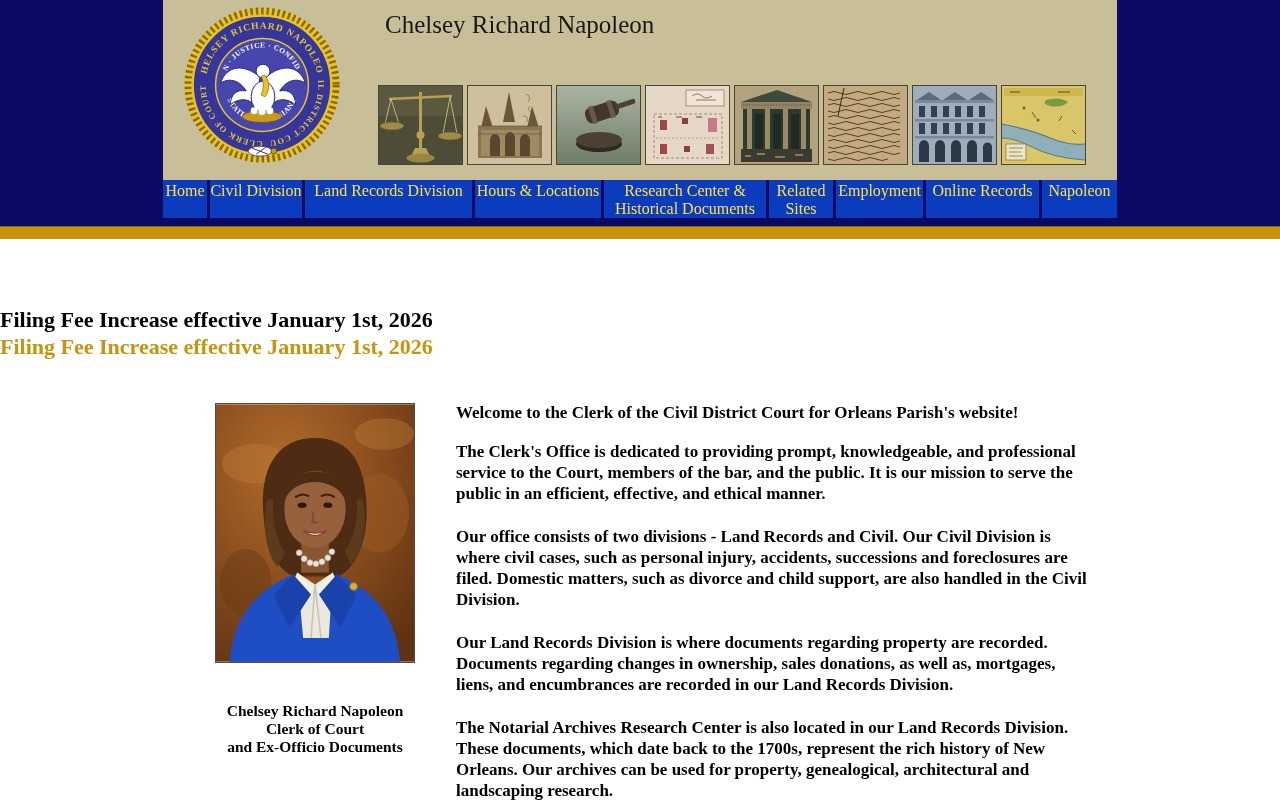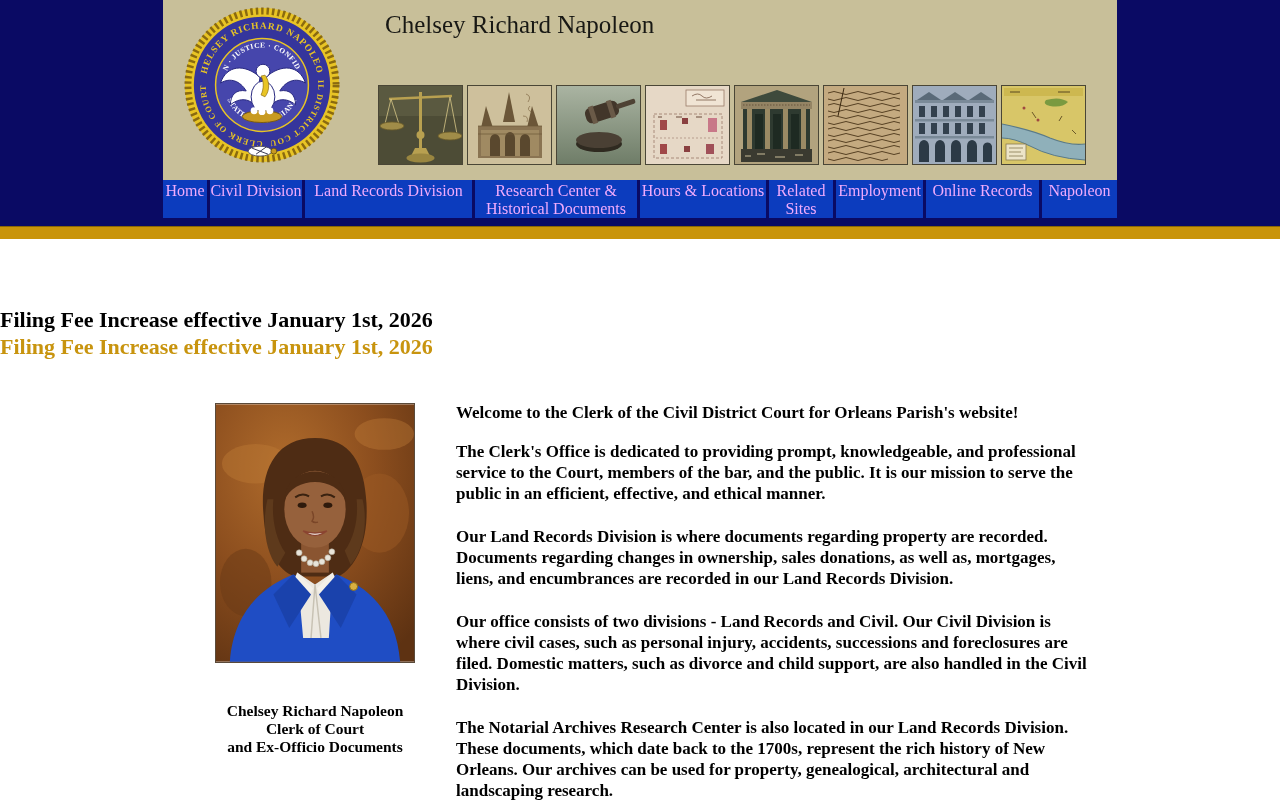--- a/index.html
+++ b/index.html
@@ -14,21 +14,21 @@
   .title-line { font-size:25px; line-height:33px; font-weight:normal; }
 
   .seal-wrap { position:absolute; left:20px; top:5px; width:158px; height:160px; }
 
   .strip { position:absolute; left:215px; top:85px; display:flex; gap:4px; }
   .thumb { width:85px; height:80px; border:1px solid #4a4636; overflow:hidden; background:#888; }
   .thumb svg { display:block; }
 
   
   .nav { position:absolute; left:163px; top:180px; width:954px; height:42px; background:#0a0a64; display:flex; gap:3px; }
-  .nav-item { background:#0c3cbe; color:#f0abfc; font-size:16px; line-height:18px; text-align:center;
+  .nav-item { background:#0c3cbe; color:#fde047; font-size:16px; line-height:18px; text-align:center;
               height:38px; padding-top:2px; cursor:pointer; }
   .w1{width:44px}.w2{width:92px}.w3{width:167px}.w4{width:162px}.w5{width:126px}.w6{width:64px}.w7{width:87px}.w8{width:113px}.w9{flex:1}
 
   .gold-bar { position:absolute; left:0; top:226px; width:1280px; height:13px; background:#c9940a; border-top:1px solid #8a6605; }
 
   
   .heading { position:absolute; left:0; width:1280px; font-weight:bold; font-size:22px; }
   .heading-black { top:307px; color:#000000; }
   .heading-gold  { top:334px; color:#c8940e; }
 
@@ -254,22 +254,22 @@
               <circle cx="36" cy="34" r="1.5" fill="#a04840"></circle>
           </svg>
         </div>
       </div>
     </div>
 
     <div class="nav">
       <div class="nav-item w1">Home</div>
       <div class="nav-item w2">Civil Division</div>
       <div class="nav-item w3">Land Records Division</div>
+      <div class="nav-item w5">Hours &amp; Locations</div>
       <div class="nav-item w4">Research Center &amp; Historical Documents</div>
-      <div class="nav-item w5">Hours &amp; Locations</div>
       <div class="nav-item w6">Related Sites</div>
       <div class="nav-item w7">Employment</div>
       <div class="nav-item w8">Online Records</div>
       <div class="nav-item w9">Napoleon</div>
     </div>
   </div>
 
   <div class="gold-bar"></div>
 
   <div class="heading heading-black">Filing Fee Increase effective January 1st, 2026</div>
@@ -329,18 +329,18 @@
   </div>
   <div class="portrait-caption">
     <div>Chelsey Richard Napoleon</div>
     <div>Clerk of Court</div>
     <div>and Ex-Officio Documents</div>
   </div>
 
   <div class="text-col">
     <div class="welcome">Welcome to the Clerk of the Civil District Court for Orleans Parish's website!</div>
     <p>The Clerk's Office is dedicated to providing prompt, knowledgeable, and professional service to the Court, members of the bar, and the public. It is our mission to serve the public in an efficient, effective, and ethical manner.</p>
+    <p>Our office consists of two divisions - Land Records and Civil. Our Civil Division is where civil cases, such as personal injury, accidents, successions and foreclosures are filed. Domestic matters, such as divorce and child support, are also handled in the Civil Division.</p>
     <p>Our Land Records Division is where documents regarding property are recorded. Documents regarding changes in ownership, sales donations, as well as, mortgages, liens, and encumbrances are recorded in our Land Records Division.</p>
-    <p>Our office consists of two divisions - Land Records and Civil. Our Civil Division is where civil cases, such as personal injury, accidents, successions and foreclosures are filed. Domestic matters, such as divorce and child support, are also handled in the Civil Division.</p>
     <p>The Notarial Archives Research Center is also located in our Land Records Division. These documents, which date back to the 1700s, represent the rich history of New Orleans. Our archives can be used for property, genealogical, architectural and landscaping research.</p>
   </div>
 
 </div>
 
 </body></html>

